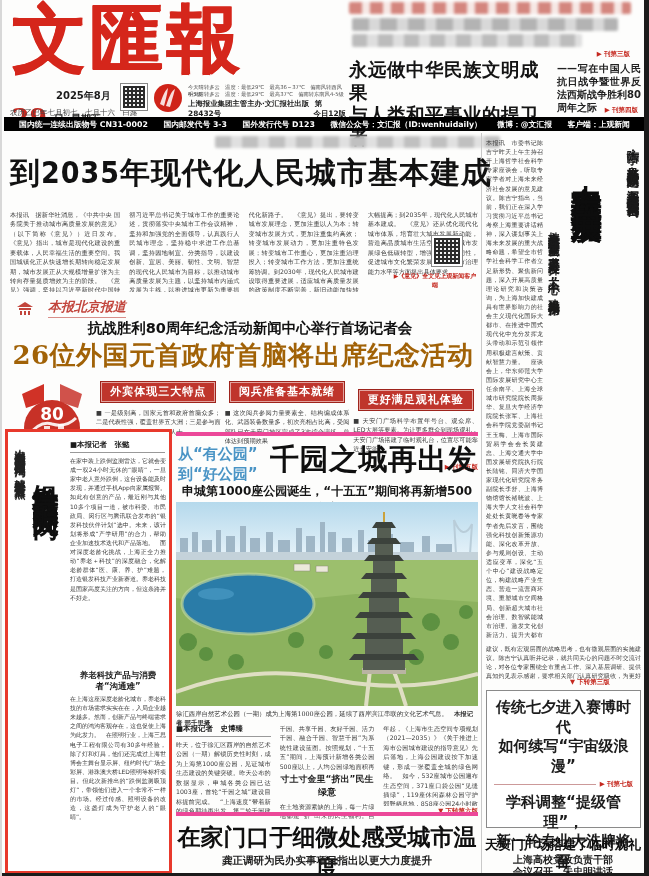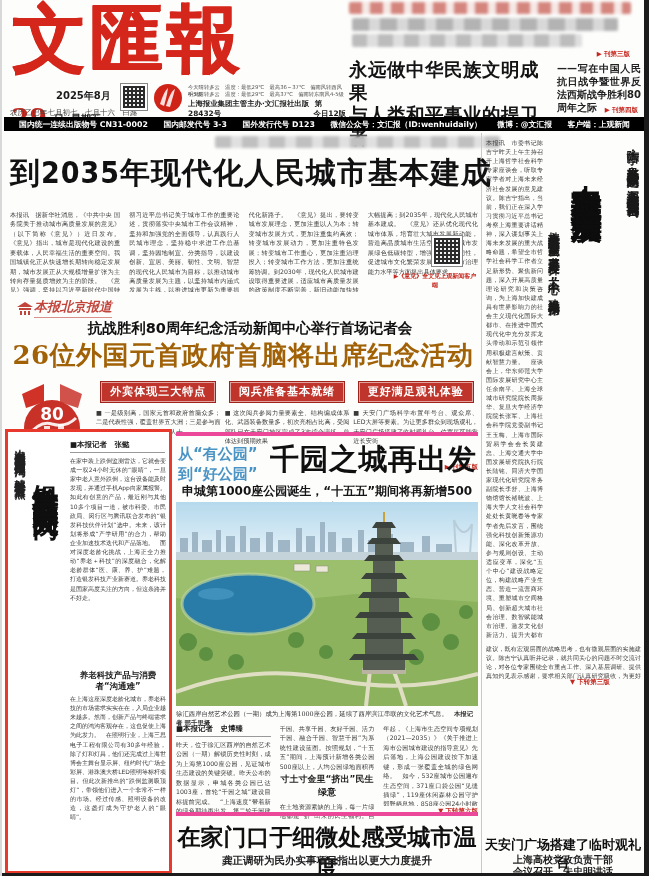--- a/index.html
+++ b/index.html
@@ -84,21 +84,21 @@
 
   <div class="abs" style="left:10px; top:210px; width:468px; height:82px; display:flex; gap:9px;">
     <div class="tiny" style="flex:1;">本报讯　据新华社消息，《中共中央 国务院关于推动城市高质量发展的意见》（以下简称《意见》）近日发布。　《意见》指出，城市是现代化建设的重要载体，人民幸福生活的重要空间。我国城镇化正从快速增长期转向稳定发展期，城市发展正从大规模增量扩张为主转向存量提质增效为主的阶段。　《意见》强调，坚持以习近平新时代中国特色社会主义思想为指导，深入贯彻党的二十大和二十届二中、三中全会精神，全面贯</div>
     <div class="tiny" style="flex:1;">彻习近平总书记关于城市工作的重要论述，贯彻落实中央城市工作会议精神，坚持和加强党的全面领导，认真践行人民城市理念，坚持稳中求进工作总基调，坚持因地制宜、分类指导，以建设创新、宜居、美丽、韧性、文明、智慧的现代化人民城市为目标，以推动城市高质量发展为主题，以坚持城市内涵式发展为主线，以推进城市更新为重要抓手，大力推动城市结构优化、动能转换、品质提升、绿色转型、文脉赓续、治理增效，牢牢守住城市安全底线，走出一条中国特色城市现</div>
     <div class="tiny" style="flex:1;">代化新路子。　《意见》提出，要转变城市发展理念，更加注重以人为本；转变城市发展方式，更加注重集约高效；转变城市发展动力，更加注重特色发展；转变城市工作重心，更加注重治理投入；转变城市工作方法，更加注重统筹协调。到2030年，现代化人民城市建设取得重要进展，适应城市高质量发展的政策制度不断完善，新旧动能加快转换，人居品质明显提升，绿色转型深入推进，安全基础有力夯实，文化魅力充分彰显，治理水平</div>
     <div class="tiny" style="flex:1;">大幅提高；到2035年，现代化人民城市基本建成。　《意见》还从优化现代化城市体系，培育壮大城市发展新动能，营造高品质城市生活空间，推动城市发展绿色低碳转型，增强城市安全韧性，促进城市文化繁荣发展，提升城市治理能力水平等方面提出具体要求。</div>
   </div>
   <div class="abs qr" style="left:432px; top:236px; width:30px; height:30px; background-color:#fff;"></div>
   <div class="abs pageref" style="left:392px; top:272px; width:86px; font-size:6px; text-align:center;">▶《意见》全文见上观新闻客户端</div>
 
-  <div class="abs" style="left:16px; top:298px; display:flex; align-items:center; gap:0;">
+  <div class="abs" style="left:16px; top:298px; display:flex; align-items:center; gap:14px;">
     <svg width="18" height="15" viewBox="0 0 18 15">
       <path d="M1 6 L9 1 L17 6 Z" fill="#c2453c"></path>
       <rect x="3" y="7" width="12" height="2" fill="#c2453c"></rect>
       <rect x="4" y="10" width="2" height="4" fill="#c2453c"></rect>
       <rect x="8" y="10" width="2" height="4" fill="#c2453c"></rect>
       <rect x="12" y="10" width="2" height="4" fill="#c2453c"></rect>
     </svg>
     <span class="serif" style="font-size:13px; font-weight:bold; font-style:italic; color:#c2453c; border-bottom:1px solid #d98f8a; padding-bottom:1px;">本报北京报道</span>
   </div>
 
@@ -111,21 +111,21 @@
     <circle cx="38" cy="48" r="28" fill="#c73127"></circle>
     <path d="M14 56 Q26 40 38 44 Q52 48 62 38" stroke="#fff" stroke-width="3" fill="none" opacity=".9"></path>
     <rect x="18" y="50" width="6" height="8" fill="#fff" opacity=".85"></rect>
     <rect x="30" y="46" width="6" height="12" fill="#fff" opacity=".85"></rect>
     <rect x="44" y="44" width="6" height="12" fill="#fff" opacity=".85"></rect>
     <text x="38" y="40" text-anchor="middle" font-size="17" font-weight="bold" fill="#fff">80</text>
     <path d="M10 70 Q38 88 66 70" stroke="#d9a441" stroke-width="4" fill="none"></path>
     <path d="M14 78 Q38 92 62 78" stroke="#d9a441" stroke-width="3" fill="none"></path>
   </svg>
 
-  <div class="abs" style="left:96px; top:380px; width:382px; display:flex; gap:4px;">
+  <div class="abs" style="left:96px; top:380px; width:382px; display:flex; gap:4px;align-items:flex-end;">
     <div style="flex:1;">
       <div style="text-align:center;"><span class="labelbox">外宾体现三大特点</span></div>
       <div class="tiny red-first" style="margin-top:5px; height:60px;">■ 一是级别高，国家元首和政府首脑众多；二是代表性强，覆盖世界五大洲；三是参与面广，既有政府代表也有民间人士</div>
     </div>
     <div style="flex:1;">
       <div style="text-align:center;"><span class="labelbox">阅兵准备基本就绪</span></div>
       <div class="tiny" style="margin-top:5px; height:60px;">■ 这次阅兵参阅力量要素全、结构编成体系化、武器装备数量多，初次亮相占比高，受阅部队已在天安门地区完成了3次综合演练，总体达到预期效果</div>
     </div>
     <div style="flex:1; position:relative;">
       <div style="text-align:center;"><span class="labelbox">更好满足观礼体验</span></div>
@@ -259,20 +259,32 @@
   </div>
 
   <div class="tiny abs" style="left:486px; top:138px; width:57px; height:502px; font-size:6px;">本报讯　市委书记陈吉宁昨天上午主持召开上海哲学社会科学专家座谈会，听取专家学者对上海未来经济社会发展的意见建议。陈吉宁指出，当前，我们正在深入学习贯彻习近平总书记考察上海重要讲话精神，深入谋划事关上海未来发展的重大战略命题，希望全市哲学社会科学工作者立足新形势、聚焦新问题，深入开展高质量理论研究和决策咨询，为上海加快建成具有世界影响力的社会主义现代化国际大都市、在推进中国式现代化中充分发挥龙头带动和示范引领作用积极建言献策、贡献智慧力量。　座谈会上，华东师范大学国际发展研究中心主任余南平、上海全球城市研究院院长周振华、复旦大学经济学院院长张军、上海社会科学院党委副书记王玉梅、上海市国际贸易学会会长黄建忠、上海交通大学中国发展研究院执行院长陆铭、同济大学国家现代化研究院常务副院长李舒、上海博物馆馆长褚晓波、上海大学人文社会科学处处长黄晓春等专家学者先后发言，围绕强化科技创新策源功能、深化改革开放、参与规则创设、主动适应变革，深化“五个中心”建设战略定位，构建战略产业生态、营造一流营商环境、重塑城市空间格局、创新超大城市社会治理、数智赋能城市治理、激发文化创新活力、提升大都市圈核心竞争力、可持续发展与绿色低碳转型、深化城乡体制机制创新、知识产权保护与涉外法治体系建设、国际消费中心城市建设等谈了思路想法，提出有针对性的意见</div>
   <div class="vtext abs" style="left:546px; top:222px; height:470px; font-size:11.5px; font-weight:bold; letter-spacing:1px; color:#1a1a1a;">主持上海哲学社会科学专家座谈会，要求更好发挥“五个中心”建设先手棋作用</div>
   <div class="vtext abs serif" style="left:566px; top:160px; height:548px; font-size:31px; font-weight:900; letter-spacing:2px; color:#0d0d0d;">丰富实践挺膺担当更好推动上海发展</div>
   <div class="vtext abs" style="left:624px; top:140px; height:552px; font-size:12.5px; font-weight:bold; letter-spacing:1px; color:#1a1a1a;">陈吉宁：立足新形势聚焦新问题，深入开展高质量理论研究和决策咨询</div>
 
   <div class="tiny abs" style="left:486px; top:644px; width:155px; height:36px; font-size:6px;">建议，既有宏观层面的战略思考，也有微观层面的实施建议。陈吉宁认真听并记录，就共同关心的问题不时交流讨论，对各位专家围绕全市重点工作、深入基层调研、提供真知灼见表示感谢，要求相关部门认真研究吸收，为更好谋划未来一个时期上海经济社会发展凝心聚力、贡献力量。　陈吉宁说，加快建成具有世界影响力的社会主义现代化国际大都市，未来五年是承前启后、攻坚突破的关键时期。</div>
   <div class="abs pageref" style="left:570px; top:678px;">▼ 下转第三版</div>
 
+  <div class="abs" style="left:486px; top:690px; width:155px; height:138px; border:1.5px solid #8a8a8a; background:#fff; padding:7px 5px 4px; text-align:center;">
+    <div style="font-size:15px; font-weight:900; line-height:1.3;">传统七夕进入赛博时代</div>
+    <div style="font-size:15px; font-weight:900; line-height:1.3;">如何续写“宇宙级浪漫”</div>
+    <div style="display:flex; align-items:center; gap:4px; margin:4px 2px;">
+      <div style="flex:1; border-top:1px solid #c99;"></div>
+      <span class="pageref">▶ 刊第七版</span>
+    </div>
+    <div style="font-size:15px; font-weight:900; line-height:1.3;">学科调整“提级管理”，</div>
+    <div style="font-size:15px; font-weight:900; line-height:1.3;">新一轮专业大洗牌将至</div>
+    <div style="font-size:7px; font-weight:bold; color:#444; margin:4px 8px 0; line-height:1.4; text-align:center;">《高等教育学科专业设置调整优化行动方案（2025—2027年）》印发，“5项机制＋6项行动”提升人才匹配度</div>
+
+  </div>
 
   <div class="abs serif" style="left:484px; top:836px; width:158px; text-align:center; font-size:13px; font-weight:900; color:#0f0f0f;">天安门广场搭建了临时观礼台</div>
   <div class="abs" style="left:484px; top:853px; width:158px; text-align:center; font-size:10px; font-weight:bold;">上海高校党政负责干部</div>
   <div class="abs" style="left:484px; top:865px; width:158px; text-align:center; font-size:10px; font-weight:bold;">会议召开　朱忠明讲话</div>
 
   <div class="abs" style="left:644px; top:0; width:5px; height:876px; background:#1b1b1b;"></div>
   <div class="abs" style="left:0; top:873px; width:649px; height:3px; background:#1b1b1b;"></div>
   <div class="abs" style="left:0; top:0; width:2px; height:876px; background:#d8d8d8;"></div>
 
 </div>

